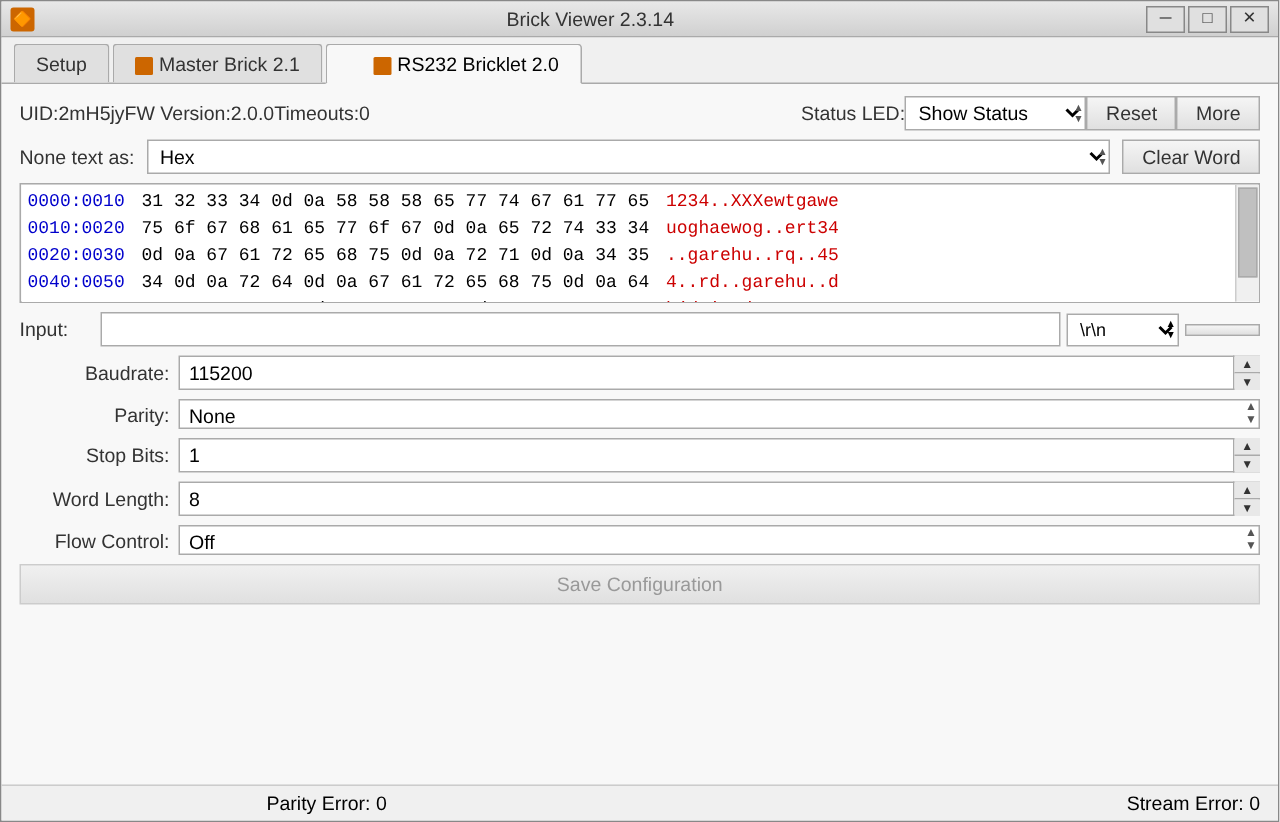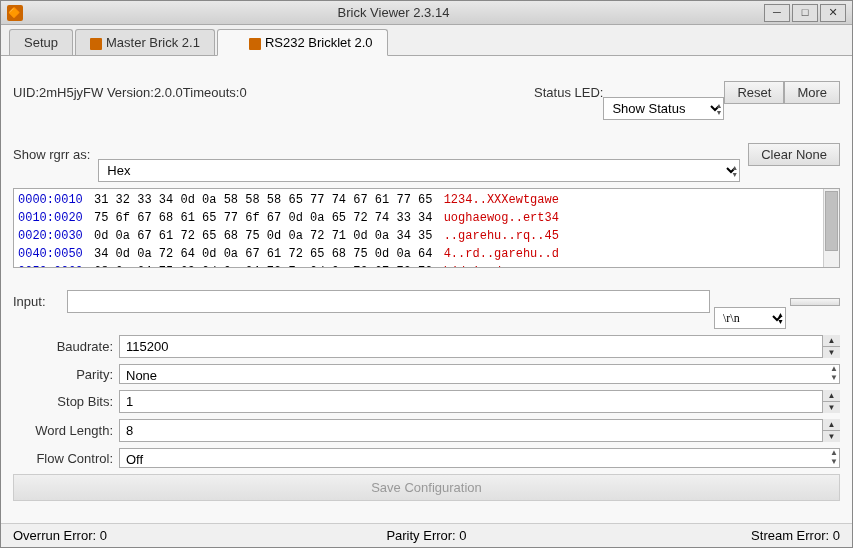--- a/index.html
+++ b/index.html
@@ -106,21 +106,20 @@
       border: 1px solid #aaa;
       background: white;
       padding: 2px 4px;
       font-size: 13px;
       cursor: pointer;
     }
     .select-wrapper {
       position: relative;
       display: inline-flex;
       align-items: center;
-      margin-top: 33px;
     }
     .select-arrows {
       position: absolute;
       right: 2px;
       display: flex;
       flex-direction: column;
       pointer-events: none;
     }
     .select-arrows span {
       font-size: 7px;
@@ -330,32 +329,32 @@
         <div class="select-arrows">
           <span>▲</span>
           <span>▼</span>
         </div>
       </div>
       <button>Reset</button>
       <button>More</button>
     </div>
 
     <div class="show-text-row">
-      <span class="label">Show rgrr as:</span>
+      <span class="label">None text as:</span>
       <div class="select-wrapper show-text-select" style="flex:1; position:relative; display:inline-flex; align-items:center;">
         <select style="width:100%; padding-right:36px;">
           <option>Hex</option>
           <option>ASCII</option>
         </select>
         <div class="select-arrows" style="position:absolute; right:2px; pointer-events:none;">
           <span>▲</span>
           <span>▼</span>
         </div>
       </div>
-      <button>Clear None</button>
+      <button>Clear Word</button>
     </div>
 
     <div class="hex-display" style="position:relative;">
       <div>
         <div class="hex-row">
           <span class="hex-addr">0000:0010</span>
           <span class="hex-bytes"> 31 32 33 34 0d 0a 58 58 58 65 77 74 67 61 77 65 </span>
           <span class="hex-ascii">1234..XXXewtgawe</span>
         </div>
         <div class="hex-row">
@@ -382,21 +381,21 @@
 
       <div style="position:absolute; right:0; top:0; bottom:0; width:16px; background:#f0f0f0; border-left:1px solid #ccc;">
         <div style="position:absolute; right:1px; top:2px; width:13px; height:60px; background:#c0c0c0; border:1px solid #aaa;"></div>
       </div>
     </div>
 
     <div class="input-row">
       <span class="label">Input:</span>
       <input class="input-field" type="text" style="flex: 1 1 0%;">
       <div class="select-wrapper" style="position:relative; display:inline-flex; align-items:center;">
-        <select style="padding-right:20px; font-family:Liberation Serif, serif; font-size:12px;">
+        <select style="padding-right:20px; font-family:Liberation Sans, sans-serif; font-size:12px;">
           <option>\r\n</option>
           <option>\r</option>
           <option>\n</option>
           <option>None</option>
         </select>
         <div style="position:absolute;right:2px;pointer-events:none;display:flex;flex-direction:column;">
           <span style="font-size:7px;line-height:1;">▲</span>
           <span style="font-size:7px;line-height:1;">▼</span>
         </div>
       </div>
@@ -464,24 +463,20 @@
           <span>▼</span>
         </div>
       </div>
     </div>
 
     <button class="save-btn" disabled="">Save Configuration</button>
 
   </div>
 
   <div class="status-bar">
-    <div class="status-item">
-      <span>Overrun Error:</span>
-      <span>0</span>
-    </div>
     <div class="status-item center">
       <span>Parity Error:</span>
       <span>0</span>
     </div>
     <div class="status-item right">
       <span>Stream Error:</span>
       <span>0</span>
     </div>
   </div>
 </div>

